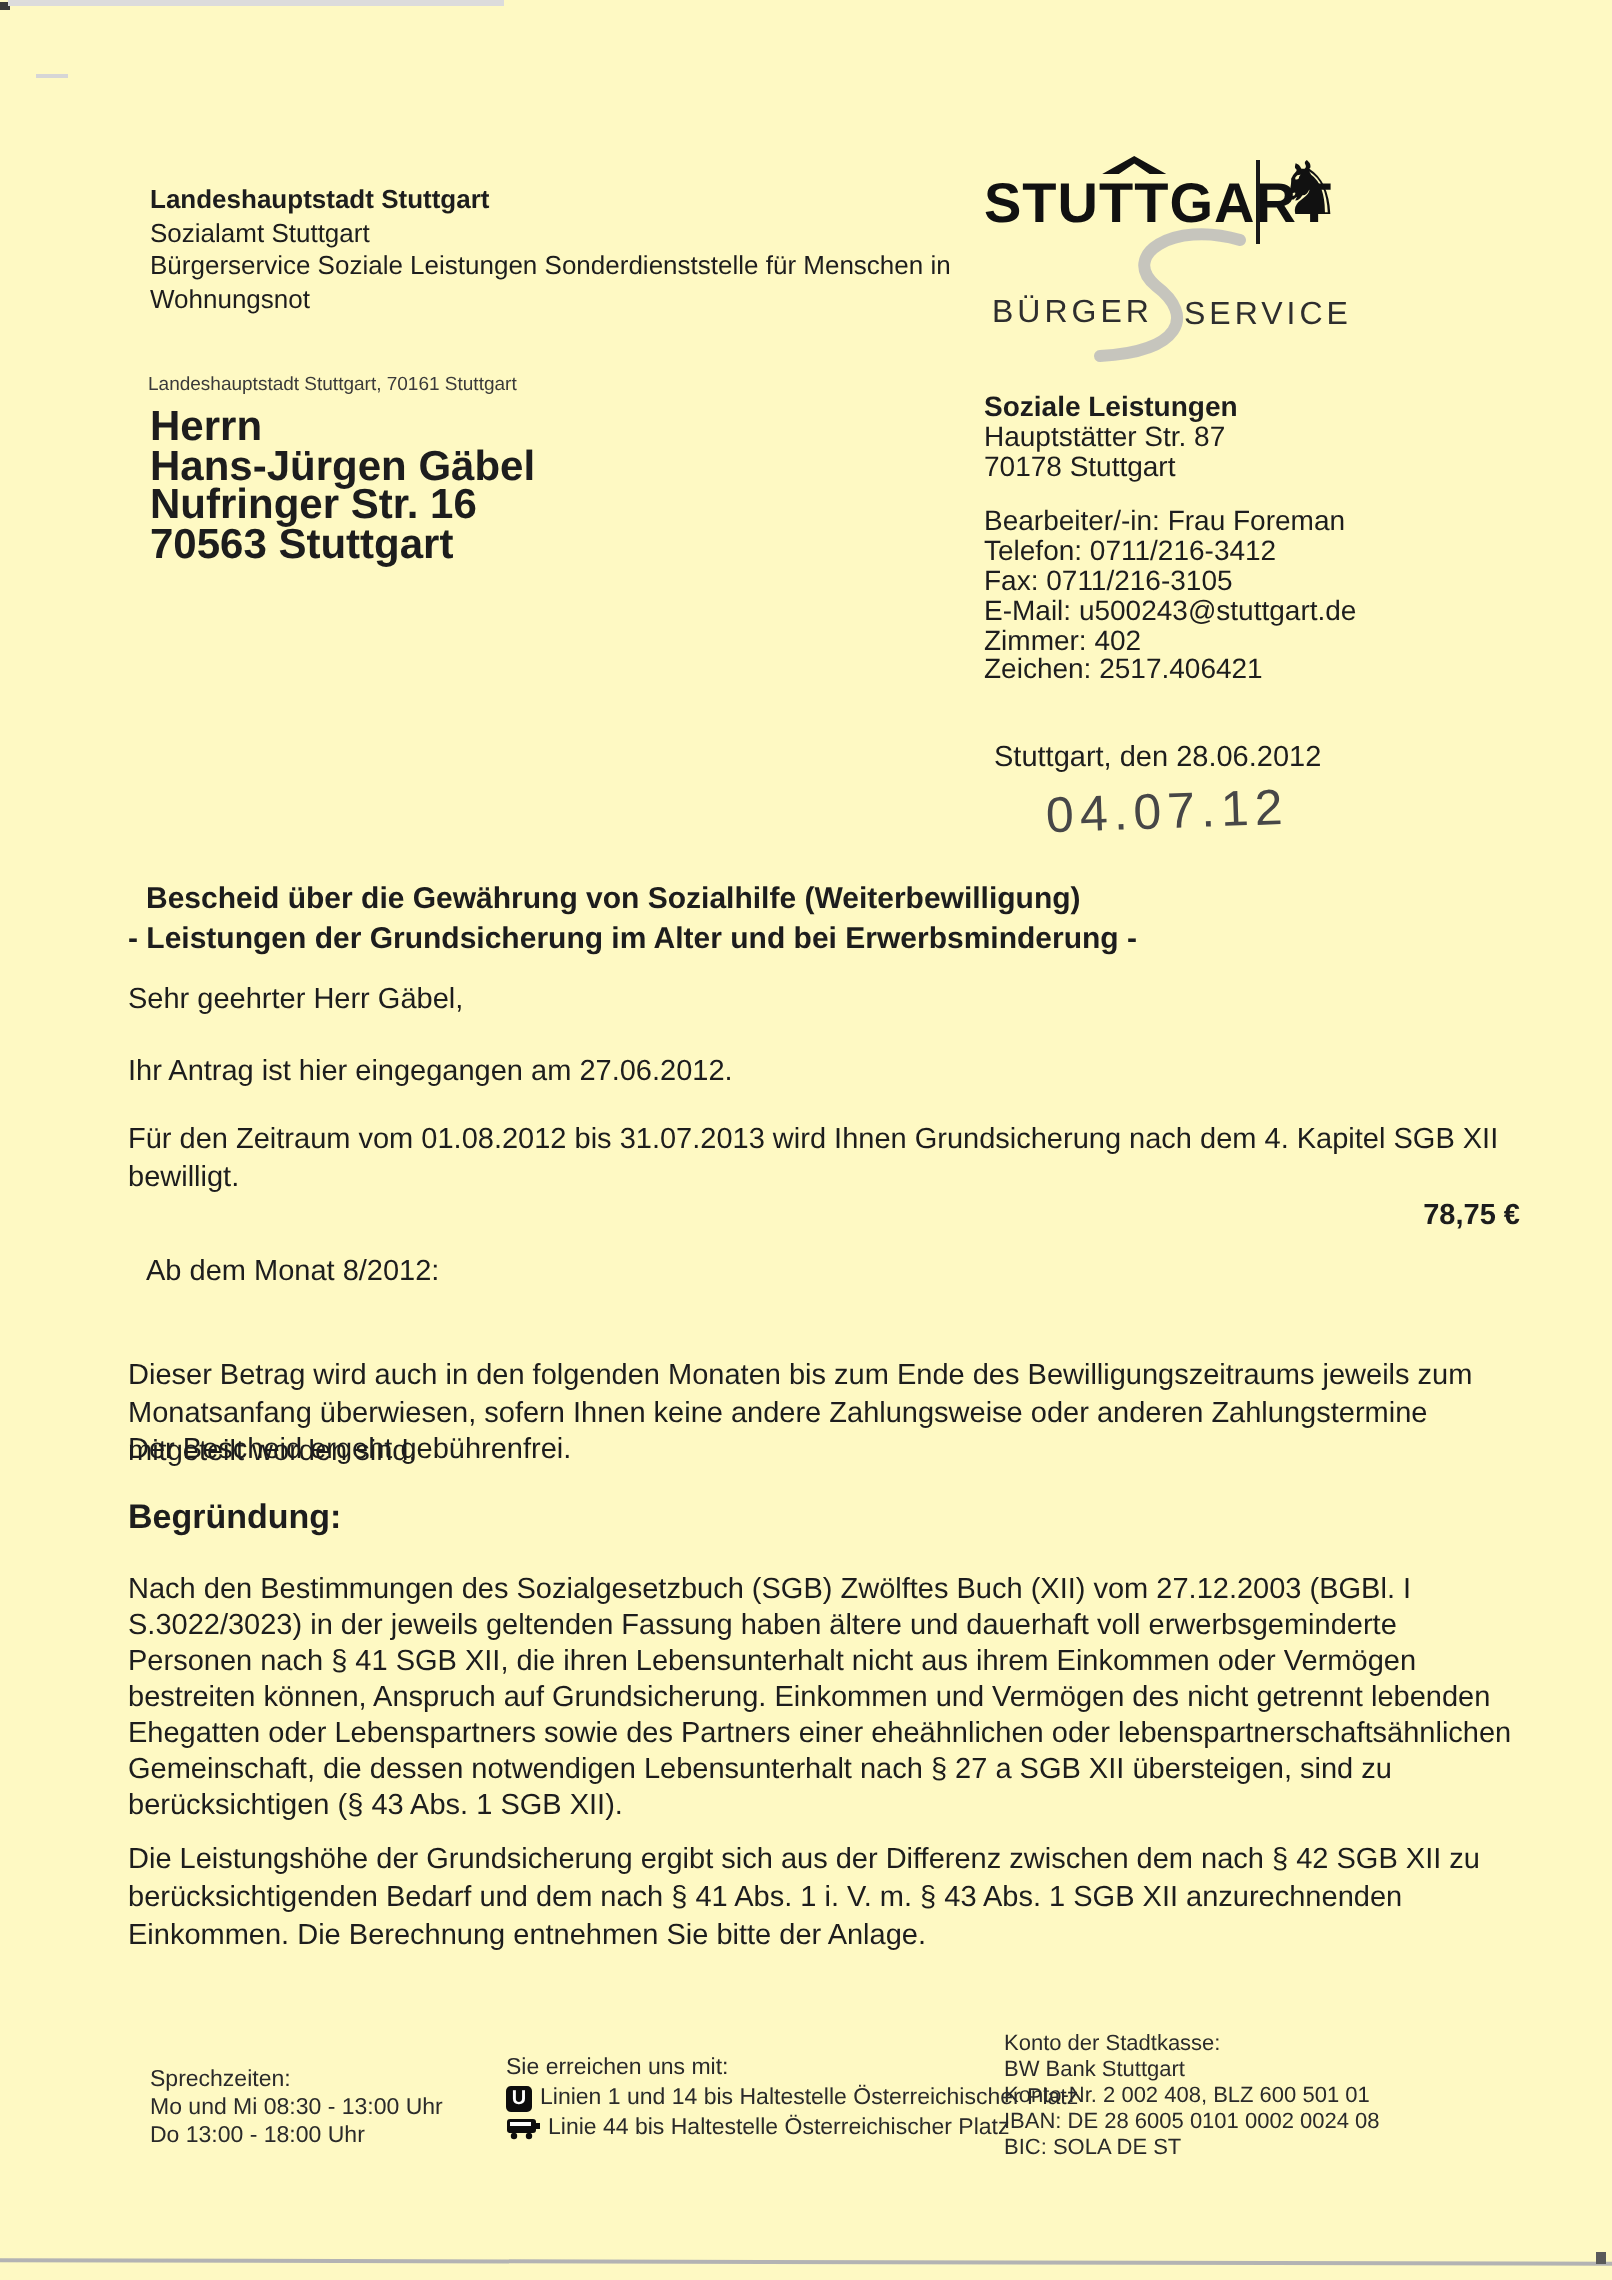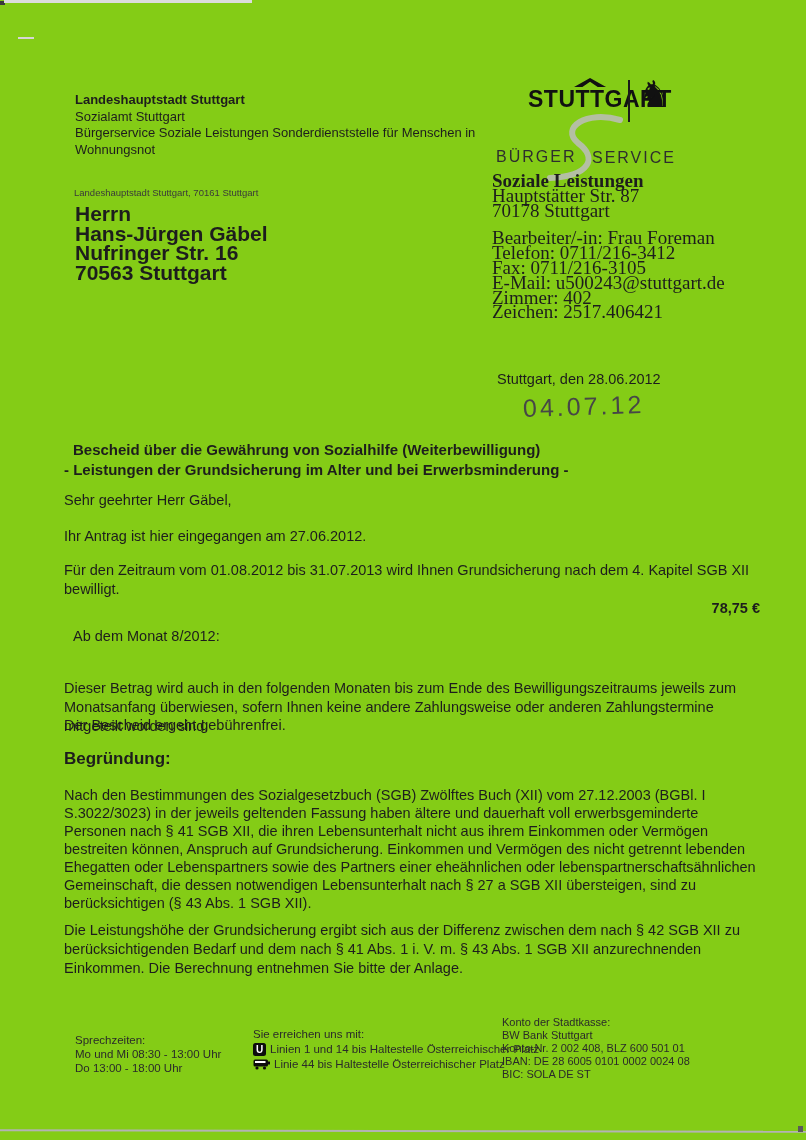--- a/index.html
+++ b/index.html
@@ -1,53 +1,53 @@
 <!DOCTYPE html>
 <html lang="de"><head>
 <meta charset="utf-8">
 <style>
   html,body { margin:0; padding:0; background:#e8e8e8; }
   .page {
     position:relative; width:806px; height:1140px; margin:0 auto;
-    background:#84cc16; overflow:hidden;
+    background:#fef9c3; overflow:hidden;
     font-family:"Liberation Sans", sans-serif; color:#1d1d1d;
     -webkit-font-smoothing:antialiased;
   }
   .abs { position:absolute; }
 
   
   .artifact-square { left:0; top:1px; width:5px; height:4px; background:#3a3a3a; }
   .artifact-streak { left:4px; top:0; width:248px; height:3px; background:#dcdcdc; }
   .artifact-speck  { left:18px; top:37px; width:16px; height:2px; background:#d6d6d6; }
   .bottom-line { left:-2px; top:1130px; width:812px; height:2px; background:#b3b3b3; transform:rotate(0.12deg); }
   .bottom-tick { left:798px; top:1126px; width:5px; height:6px; background:#5a5a5a; }
 
   
   .sender-header { left:75px; top:92px; width:470px; font-size:13px; line-height:16.5px; }
   .sender-header .b { font-weight:bold; }
 
   
-  .logo-city { left:492px; top:86px; font-size:23px; font-weight:bold; letter-spacing:0.5px;
-               display:flex; align-items:flex-start; color:#111;margin-left:36px; }
+  .logo-city { left:492px; top:86px; font-size:28px; font-weight:bold; letter-spacing:0.5px;
+               display:flex; align-items:flex-start; color:#111; }
   .tt-wrap { position:relative; display:inline-block; }
   .roof { position:absolute; top:-8px; left:50%; transform:translateX(-50%);
           width:32px; height:9px; background:#111;
           clip-path:polygon(50% 0, 100% 100%, 74% 100%, 50% 42%, 26% 100%, 0 100%); }
   .logo-divider { left:628px; top:80px; width:2px; height:42px; background:#1a1a1a; }
   .horse { left:638px; top:76px; font-size:37px; line-height:1; color:#111; }
   .s-swoosh { left:540px; top:112px; width:88px; height:72px; }
   .burger-label  { left:496px; top:148px; font-size:16px; letter-spacing:2px; color:#2e2e2e; }
   .service-label { left:592px; top:149px; font-size:16px; letter-spacing:2px; color:#2e2e2e; }
 
   
   .return-line { left:74px; top:187px; font-size:9.5px; color:#3a3a3a; }
   .recipient { left:75px; top:204px; font-size:21px; font-weight:bold; line-height:19.5px; }
 
   
-  .contact { left:492px; top:174px; font-size:19px; line-height:14.8px;font-family:Liberation Serif, serif; }
+  .contact { left:492px; top:196px; font-size:14px; line-height:14.8px; }
   .contact .dept { font-weight:bold; }
   .contact .gap { height:13px; }
 
   .date-line { left:497px; top:371px; font-size:14.5px; }
   .handwritten { left:523px; top:392px; font-size:25px; color:#474747; letter-spacing:3px;
                  transform:rotate(-2deg); font-weight:400; }
 
   
   .subject { left:64px; top:440px; font-size:15px; font-weight:bold; line-height:19.5px; width:660px; }
   .subject .l1 { padding-left:9px; }

